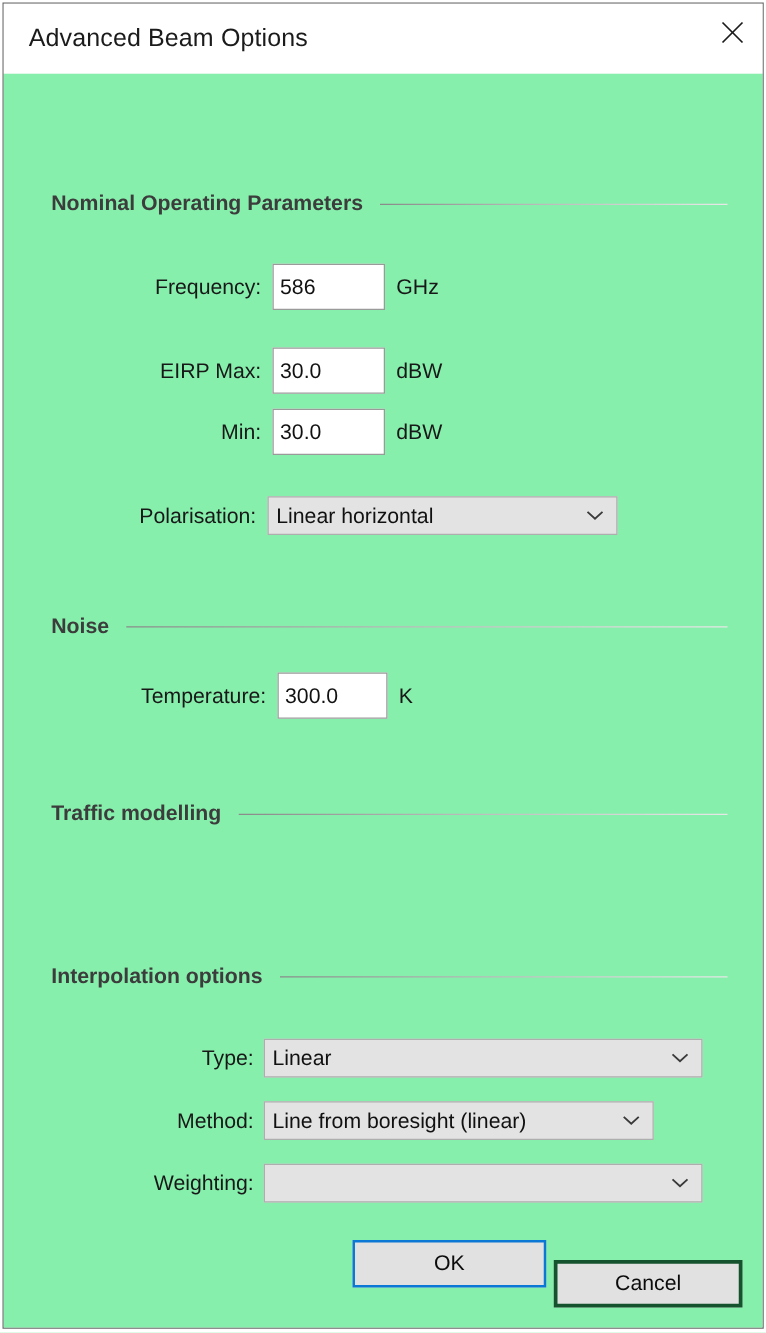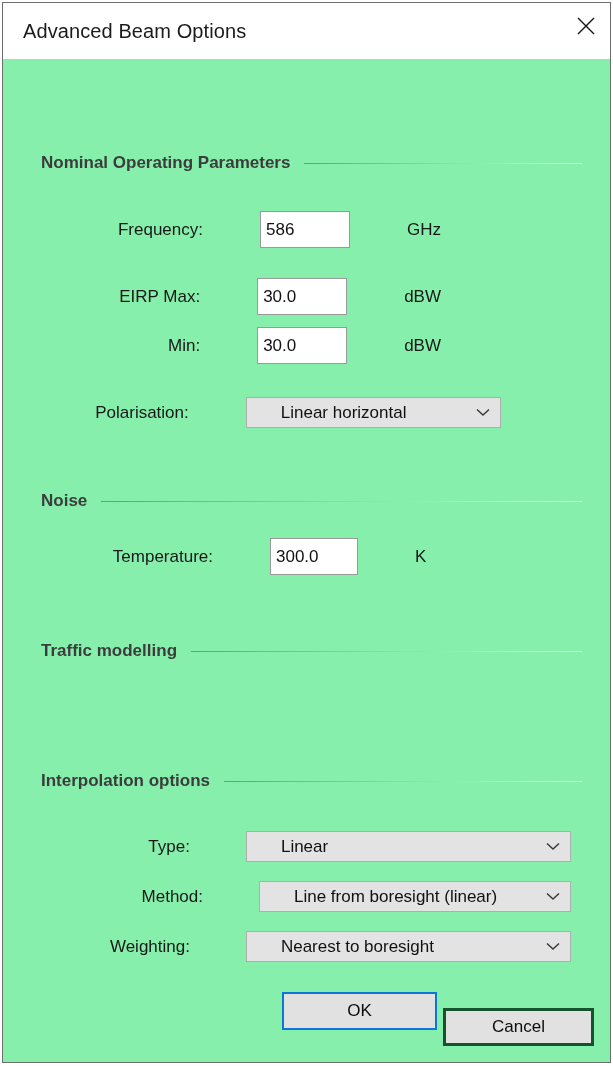--- a/index.html
+++ b/index.html
@@ -79,21 +79,20 @@
     flex: 1;
     height: 1px;
     margin-left: 14px;
     background: linear-gradient(to right, #8a8a8a 0%, #b9b9b9 45%, #e7e7e7 100%);
   }
 
   .row {
     position: absolute;
     display: flex;
     align-items: center;
-    gap: 48px;
   }
   .lbl {
     font-size: 17px;
     color: #181818;
     text-align: right;
     white-space: nowrap;
   }
   .unit {
     font-size: 17px;
     color: #181818;
@@ -114,21 +113,20 @@
   }
 
   .combo {
     position: relative;
     background: #e3e3e3;
     border: 1px solid #aeaeae;
     height: 31px;
     display: flex;
     align-items: center;
     cursor: pointer;
-    padding-left: 28px;
   }
   .combo .cval {
     font-size: 17px;
     color: #111111;
     padding-left: 6px;
     white-space: nowrap;
     overflow: hidden;
   }
   .combo .chev {
     position: absolute;
@@ -267,21 +265,20 @@
           <svg width="14" height="9" viewBox="0 0 14 9" aria-hidden="true">
             <polyline points="1,1.5 7,7 13,1.5" fill="none" stroke="#3a3a3a" stroke-width="1.5"></polyline>
           </svg>
         </span>
       </div>
     </div>
 
     <div class="row" style="top:872px; left:38px; width:530px;">
       <span class="lbl" style="width:162px;">Weighting:</span>
       <div class="combo" style="width:351px; margin-left:8px;">
-        <span class="cval">Nearest to boresight</span>
         <span class="chev">
           <svg width="14" height="9" viewBox="0 0 14 9" aria-hidden="true">
             <polyline points="1,1.5 7,7 13,1.5" fill="none" stroke="#3a3a3a" stroke-width="1.5"></polyline>
           </svg>
         </span>
       </div>
     </div>
 
     <div id="footer">
       <div class="btn" id="ok-button">OK</div>

